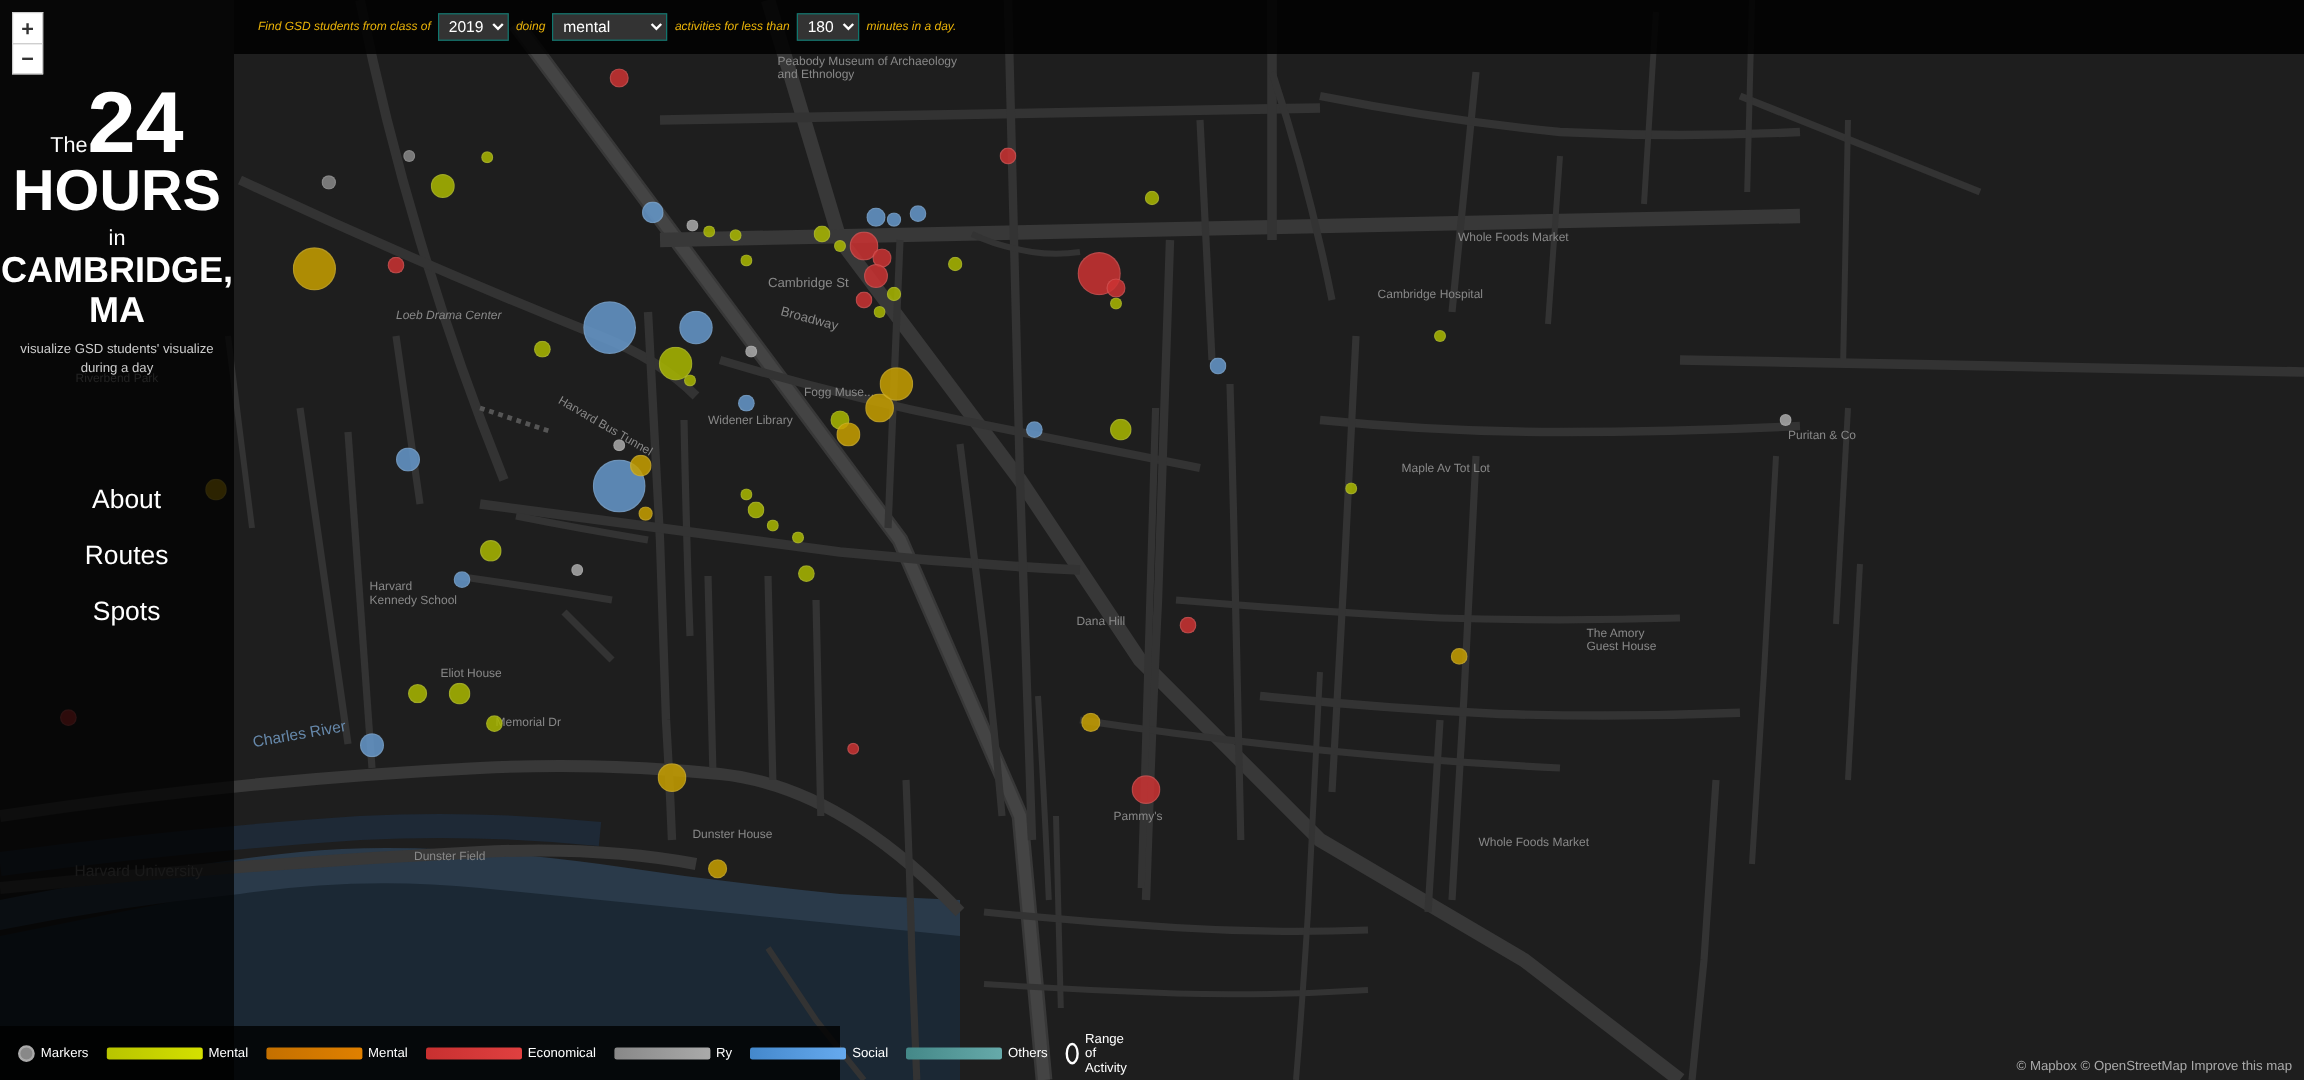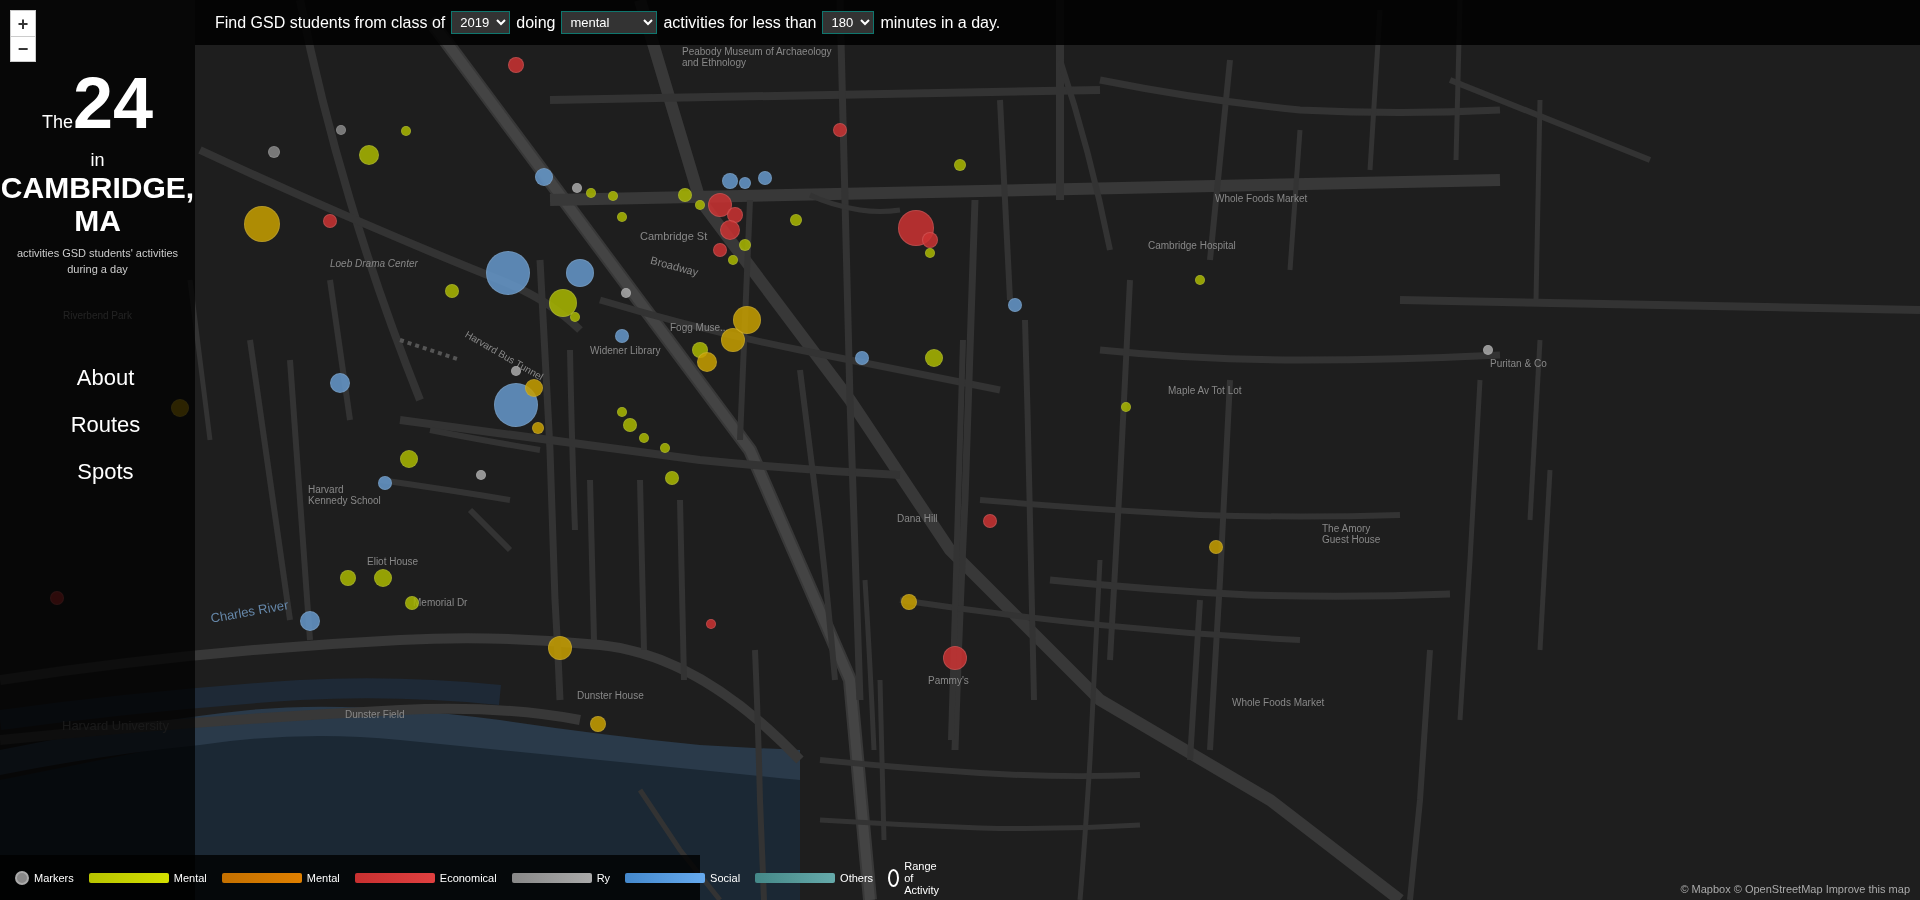--- a/index.html
+++ b/index.html
@@ -131,22 +131,23 @@
       height: 45px;
       background: rgba(0,0,0,0.85);
       display: flex;
       align-items: center;
       padding: 0 20px;
       z-index: 10;
       gap: 6px;
     }
 
     #filter-bar span {
-      color: #ffffff;
-      font-size: 16px;
+      color: #eab308;
+      font-size: 10px;
+      font-style: italic;
     }
 
     .filter-select {
       background: #333;
       color: white;
       border: 1px solid #0f766e;
       padding: 2px 4px;
       font-size: 13px;
       cursor: pointer;
     }
@@ -353,21 +354,21 @@
   <div style="position:absolute; color:#888; font-size:10px; left:928px; top:675px; pointer-events:none;">Pammy's</div>
   <div style="position:absolute; color:#888; font-size:10px; left:1322px; top:523px; pointer-events:none;">The Amory<br>Guest House</div>
   <div style="position:absolute; color:#888; font-size:10px; left:1148px; top:240px; pointer-events:none;">Cambridge Hospital</div>
   <div style="position:absolute; color:#888; font-size:10px; left:1215px; top:193px; pointer-events:none;">Whole Foods Market</div>
   <div style="position:absolute; color:#888; font-size:10px; left:1232px; top:697px; pointer-events:none;">Whole Foods Market</div>
   <div style="position:absolute; color:#888; font-size:10px; left:1490px; top:358px; pointer-events:none;">Puritan &amp; Co</div>
   <div style="position:absolute; color:#888; font-size:10px; left:63px; top:310px; pointer-events:none;">Riverbend Park</div>
   <div style="position:absolute; color:#888; font-size:10px; left:413px; top:597px; pointer-events:none;">Memorial Dr</div>
   <div style="position:absolute; color:#6688aa; font-size:13px; left:210px; top:604px; transform:rotate(-10deg); pointer-events:none;">Charles River</div>
   <div style="position:absolute; color:#666; font-size:13px; left:62px; top:718px; pointer-events:none;">Harvard University</div>
-  <div style="position:absolute; color:#888; font-size:10px; left:648px; top:46px; pointer-events:none;margin-left:34px;">Peabody Museum of Archaeology<br>and Ethnology</div>
+  <div style="position:absolute; color:#888; font-size:10px; left:648px; top:46px; pointer-events:none;">Peabody Museum of Archaeology<br>and Ethnology</div>
   <div style="position:absolute; color:#888; font-size:10px; left:345px; top:709px; pointer-events:none;">Dunster Field</div>
   <div style="position:absolute; color:#888; font-size:10px; left:1168px; top:385px; pointer-events:none;">Maple Av Tot Lot</div>
   <div style="position:absolute; color:#888; font-size:10px; left:460px; top:350px; pointer-events:none; transform:rotate(30deg);">Harvard Bus Tunnel</div>
 
   <div id="dots-layer" style="position:absolute;top:0;left:0;width:100%;height:100%;pointer-events:none;">
       <div class="map-dot" style="left: 516px; top: 65px; width: 16px; height: 16px; background: rgb(204, 51, 51); opacity: 0.85; border: 1px solid rgba(255, 255, 255, 0.15);"></div>
       <div class="map-dot" style="left: 274px; top: 152px; width: 12px; height: 12px; background: rgb(136, 136, 136); opacity: 0.85; border: 1px solid rgba(255, 255, 255, 0.15);"></div>
       <div class="map-dot" style="left: 341px; top: 130px; width: 10px; height: 10px; background: rgb(136, 136, 136); opacity: 0.85; border: 1px solid rgba(255, 255, 255, 0.15);"></div>
       <div class="map-dot" style="left: 369px; top: 155px; width: 20px; height: 20px; background: rgb(170, 184, 0); opacity: 0.85; border: 1px solid rgba(255, 255, 255, 0.15);"></div>
       <div class="map-dot" style="left: 330px; top: 221px; width: 14px; height: 14px; background: rgb(204, 51, 51); opacity: 0.85; border: 1px solid rgba(255, 255, 255, 0.15);"></div>
@@ -438,24 +439,25 @@
       <div class="map-dot" style="left: 1216px; top: 547px; width: 14px; height: 14px; background: rgb(200, 160, 0); opacity: 0.85; border: 1px solid rgba(255, 255, 255, 0.15);"></div>
       <div class="map-dot" style="left: 180px; top: 408px; width: 18px; height: 18px; background: rgb(200, 160, 0); opacity: 0.85; border: 1px solid rgba(255, 255, 255, 0.15);"></div>
       <div class="map-dot" style="left: 57px; top: 598px; width: 14px; height: 14px; background: rgb(204, 51, 51); opacity: 0.85; border: 1px solid rgba(255, 255, 255, 0.15);"></div>
     </div>
 
   <div id="sidebar">
     <div id="title-block">
       <div id="title-the">
         <span style="font-size:18px; color:white;">The</span><span style="font-size:72px; font-weight:bold; color:white;">24</span>
       </div>
+      <div id="title-hours" style="font-size:48px; font-weight:bold; color:white; line-height:1; margin-top:-10px;">HOURS</div>
       <div id="title-in" style="font-size:18px; color:white; margin-top:4px;">in</div>
       <div id="title-cambridge" style="font-size:30px; font-weight:bold; color:white; line-height:1.1;">CAMBRIDGE,</div>
       <div id="title-ma" style="font-size:30px; font-weight:bold; color:white;">MA</div>
-      <div id="subtitle">activities GSD students' activities during a day</div>
+      <div id="subtitle">visualize GSD students' visualize during a day</div>
     </div>
 
     <div id="nav-menu">
       <a class="nav-item">About</a>
       <a class="nav-item">Routes</a>
       <a class="nav-item">Spots</a>
     </div>
   </div>
 
   <div id="zoom-controls">

